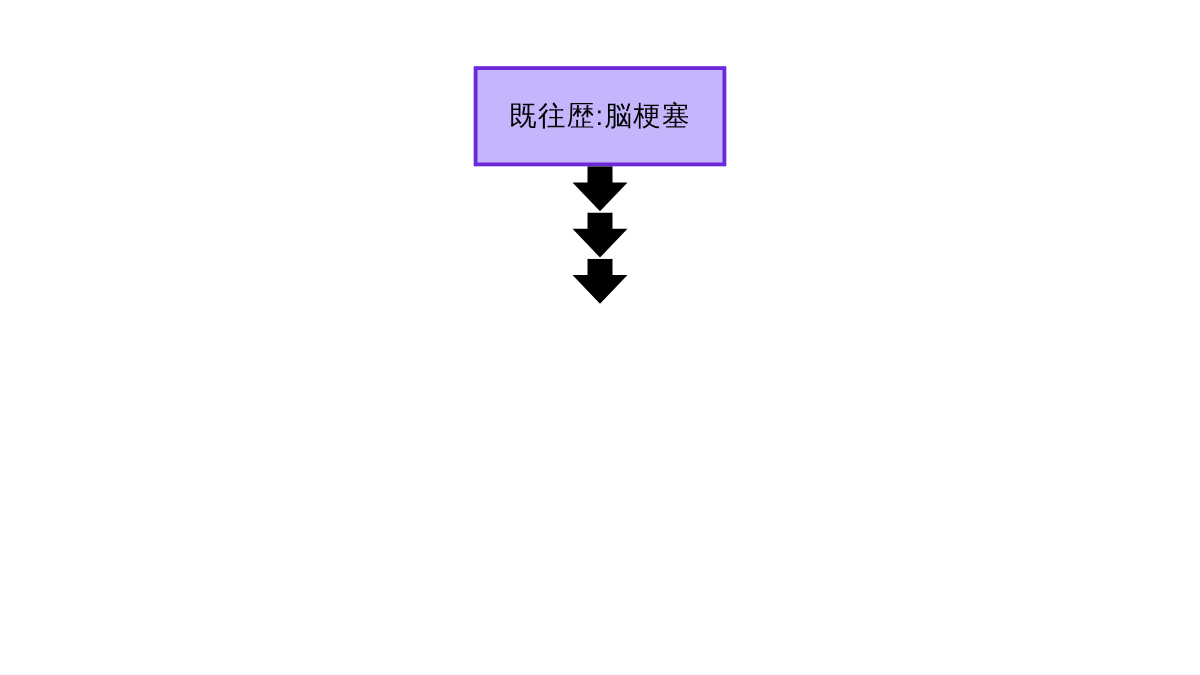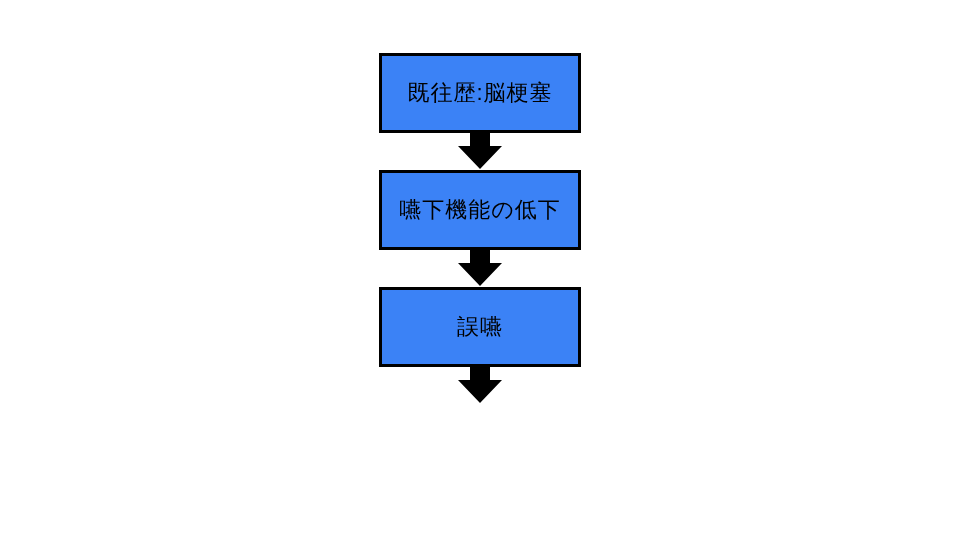--- a/index.html
+++ b/index.html
@@ -20,22 +20,22 @@
     top: 53px;
     width: 202px;
     display: flex;
     flex-direction: column;
     align-items: center;
   }
   .node {
     width: 202px;
     height: 80px;
     box-sizing: border-box;
-    border: 3px solid #000000;
-    background: #3b82f6;
+    border: 3px solid #6d28d9;
+    background: #c4b5fd;
     display: flex;
     align-items: center;
     justify-content: center;
     font-size: 22px;
     letter-spacing: 1px;
     color: #000000;
     white-space: nowrap;
   }
   .arrow {
     height: 37px;
@@ -57,33 +57,27 @@
   <div class="node">
     <span>既往歴:脳梗塞</span>
   </div>
 
   <div class="arrow">
     <svg width="44" height="37" viewBox="0 0 44 37" aria-hidden="true">
       <polygon points="12,0 32,0 32,13 44,13 22,36 0,13 12,13" fill="#000000"></polygon>
     </svg>
   </div>
 
-  <div class="node">
-    <span>嚥下機能の低下</span>
-  </div>
 
   <div class="arrow">
     <svg width="44" height="37" viewBox="0 0 44 37" aria-hidden="true">
       <polygon points="12,0 32,0 32,13 44,13 22,36 0,13 12,13" fill="#000000"></polygon>
     </svg>
   </div>
 
-  <div class="node">
-    <span>誤嚥</span>
-  </div>
 
   <div class="arrow">
     <svg width="44" height="37" viewBox="0 0 44 37" aria-hidden="true">
       <polygon points="12,0 32,0 32,13 44,13 22,36 0,13 12,13" fill="#000000"></polygon>
     </svg>
   </div>
 
 
 </div>
 

